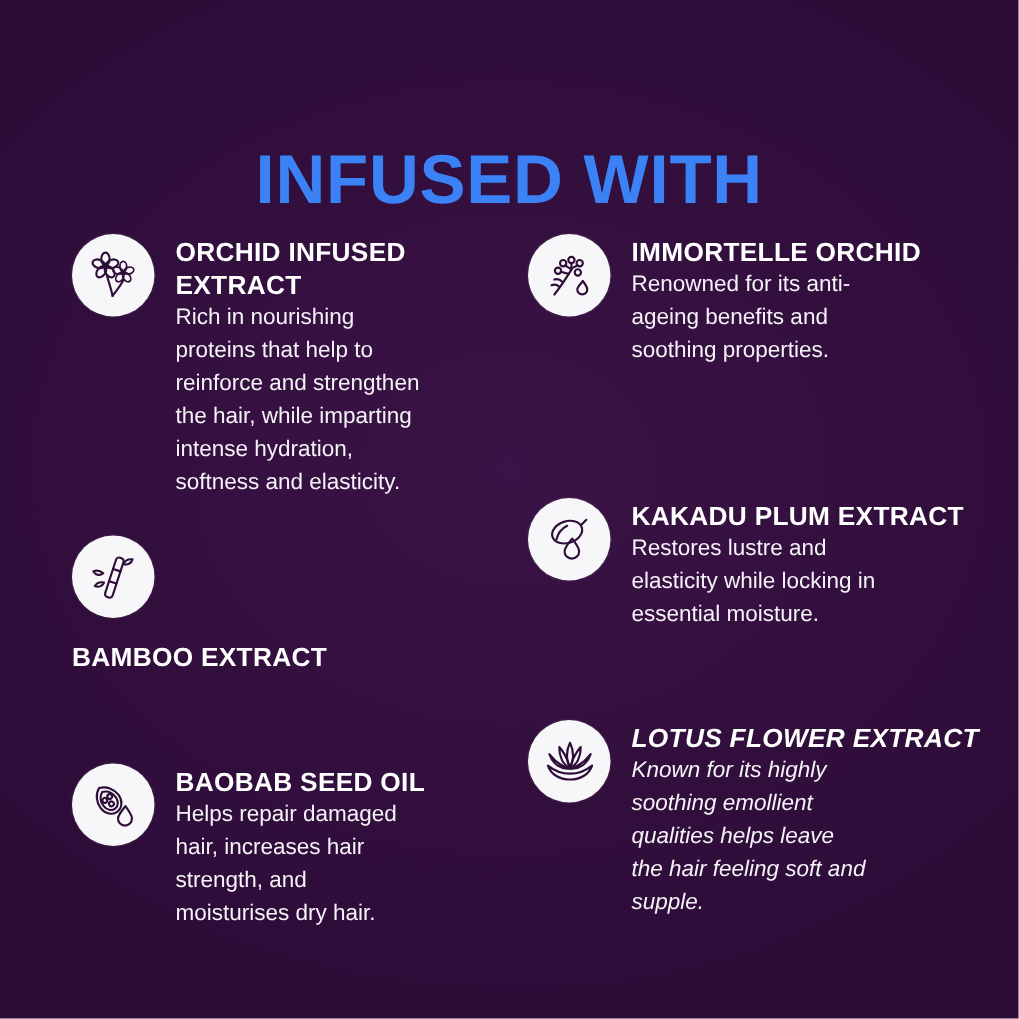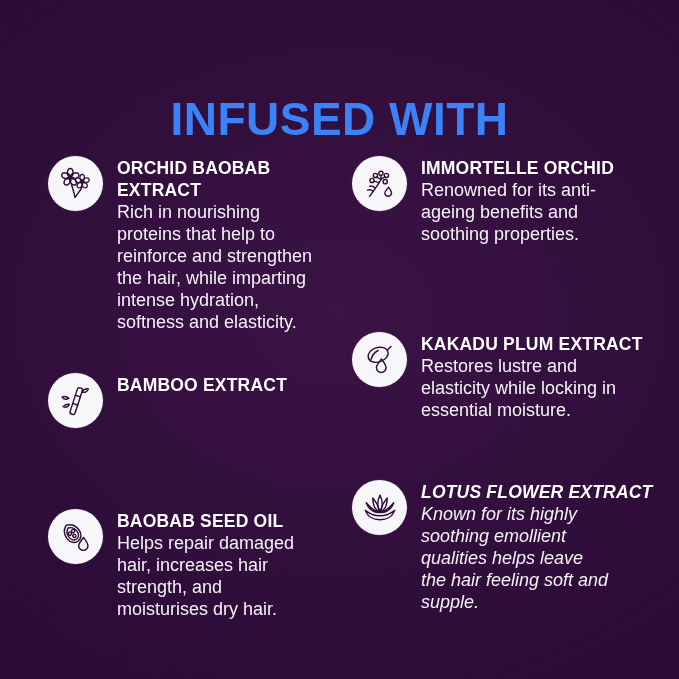--- a/index.html
+++ b/index.html
@@ -41,29 +41,29 @@
   .icon-circle svg { display: block; }
   .item-text { width: 238px; margin-top: 1px; }
   .heading {
     font-size: 17.5px;
     font-weight: 700;
     line-height: 22px;
     white-space: pre-line;
     letter-spacing: 0.2px;
   }
   .body {
-    font-size: 18px;
+    font-size: 15px;
     font-weight: 400;
     line-height: 22px;
     white-space: pre-line;
     color: #f6f3f8;
   }
   
   .pos-l1 { left: 48px;  top: 156px; }
-  .pos-l2 { left: 48px;  top: 373px; }
+  .pos-l2 { left: 48px;  top: 357px; flex-direction: column; }
   .pos-l3 { left: 48px;  top: 509px; }
   .pos-r1 { left: 352px; top: 156px; }
   .pos-r2 { left: 352px; top: 332px; }
   .pos-r3 { left: 352px; top: 480px; font-style: italic; }
 </style>
 </head>
 <body>
 
 <div class="page">
 
@@ -86,21 +86,21 @@
           <ellipse cx="0" cy="-5" rx="2.9" ry="4.4" transform="rotate(144)"></ellipse>
           <ellipse cx="0" cy="-5" rx="2.9" ry="4.4" transform="rotate(216)"></ellipse>
           <ellipse cx="0" cy="-5" rx="2.9" ry="4.4" transform="rotate(288)"></ellipse>
           <circle r="1.5"></circle>
         </g>
         <path d="M15,19.5 C16.5,25 18,29 19,34"></path>
         <path d="M26.5,23 C24,28 21,31 19,34"></path>
       </svg>
     </div>
     <div class="item-text">
-      <div class="heading">ORCHID BAOBAB
+      <div class="heading">ORCHID INFUSED
 EXTRACT</div>
       <div class="body">Rich in nourishing
 proteins that help to
 reinforce and strengthen
 the hair, while imparting
 intense hydration,
 softness and elasticity.</div>
     </div>
   </div>
 

